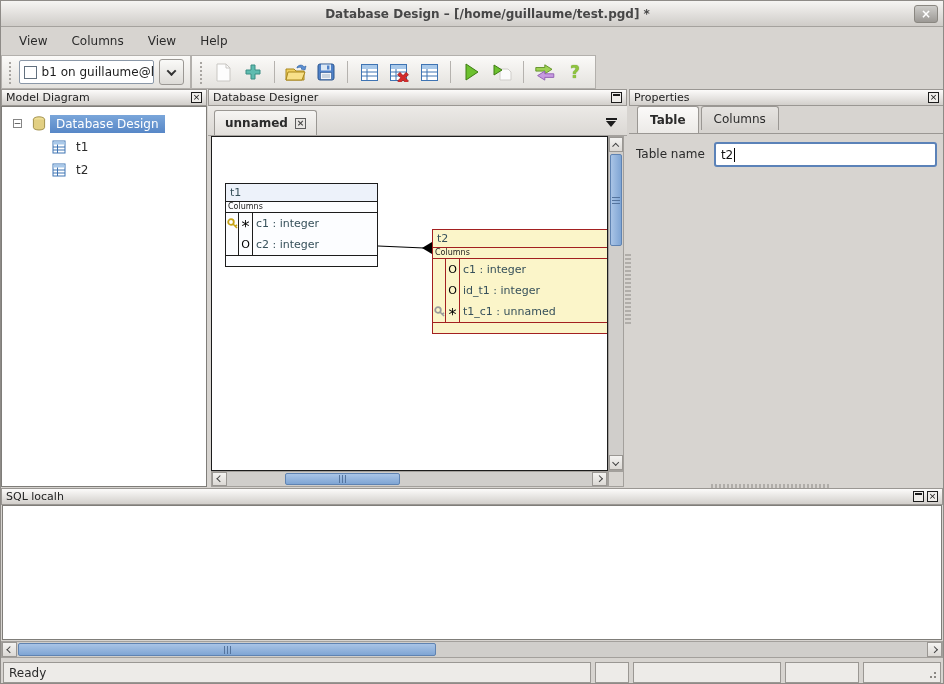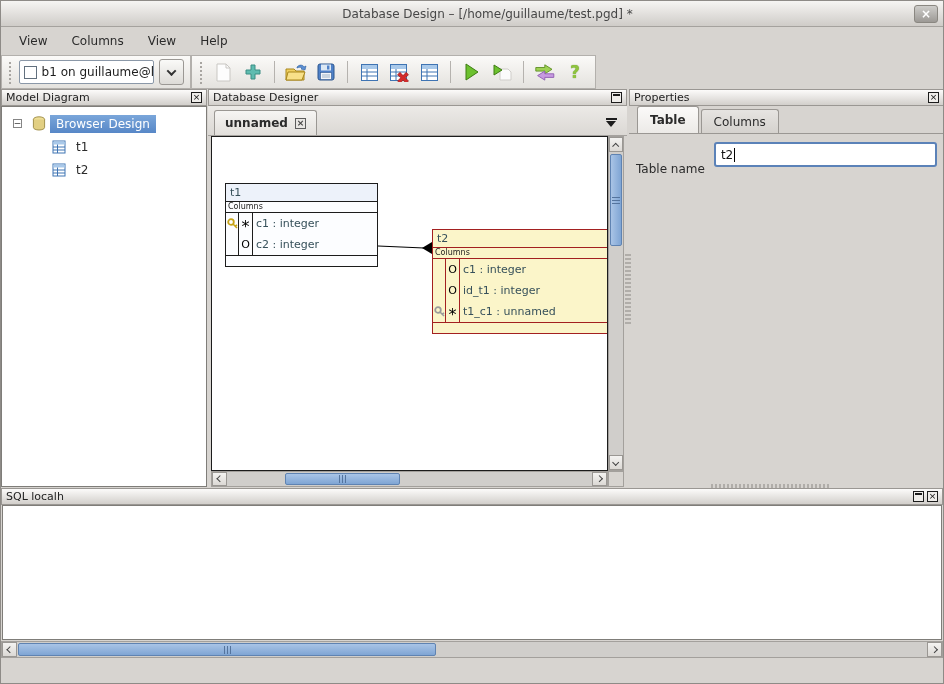--- a/index.html
+++ b/index.html
@@ -9,21 +9,21 @@
     background:#d7d4d0; border:1px solid #8e8b87; overflow:hidden;
     font-size:12px; color:#2b2b2b;
   }
   
   .titlebar {
     position:absolute; top:0; left:0; width:942px; height:26px;
     background:linear-gradient(#f6f5f3,#cfccc8);
     border-bottom:1px solid #a5a29e;
     display:flex; align-items:center; justify-content:center;
   }
-  .titlebar .title { font-weight:normal; color:#474747; font-size:12px;padding-left:31px; }
+  .titlebar .title { font-weight:bold; color:#474747; font-size:12px;padding-left:31px; }
   .win-close {
     position:absolute; right:5px; top:4px; width:24px; height:18px;
     background:linear-gradient(#cecdca,#9c9995); border:1px solid #8a8781;
     border-radius:3px; color:#fff; font-weight:bold; font-size:12px;
     display:flex; align-items:center; justify-content:center; cursor:default;
   }
   
   .menubar {
     position:absolute; top:26px; left:0; width:942px; height:28px;
     display:flex; align-items:center; gap:4px; padding-left:8px;
@@ -133,27 +133,27 @@
   .db-row { display:flex; height:21px; align-items:stretch; }
   .cell-key { width:13px; border-right:1px solid; display:flex; align-items:center; justify-content:center; }
   .cell-mark { width:14px; border-right:1px solid; display:flex; align-items:center; justify-content:center;
     font-size:11px; color:#000; }
   .cell-mark.star { font-size:16px; line-height:10px; padding-top:7px; }
   .cell-label { flex:1; display:flex; align-items:center; padding-left:3px; }
   .db-foot { height:11px; border-top:1px solid; }
   
   #properties { position:absolute; top:88px; left:628px; width:315px; height:398px; }
   .prop-tabs { position:absolute; top:17px; left:0; right:0; height:28px; border-bottom:1px solid #9a9793;
-    display:flex; align-items:flex-end; padding-left:8px; }
+    display:flex; padding-left:8px; }
   .prop-tab { height:24px; padding:0 12px; display:flex; align-items:center;
     border:1px solid #9a9793; border-bottom:none; border-radius:3px 3px 0 0;
     background:linear-gradient(#e6e4e1,#d5d2ce); margin-right:2px; font-size:12px; }
   .prop-tab.active { background:linear-gradient(#fbfaf9,#eceae7); font-weight:bold; height:27px; }
   .prop-body { position:absolute; top:45px; left:0; right:0; bottom:0; padding:8px 7px; display:flex; gap:9px; }
-  .prop-label { padding-top:5px; font-size:12px;margin-top:15px; }
+  .prop-label { padding-top:5px; font-size:12px; }
   .prop-input { flex:1; height:25px; background:#fff; border:2px solid #5b82b8; border-radius:3px;
     display:flex; align-items:center; padding:0 5px; font-size:12px; color:#111; }
   .caret { width:1px; height:14px; background:#000; margin-left:1px; }
   
   #sql-panel { position:absolute; top:487px; left:0; width:944px; }
   #sql-panel .panel-header { width:942px; }
   #sql-content { position:absolute; top:17px; left:1px; width:940px; height:135px; }
   
   #win-hscroll { position:absolute; top:640px; left:0; width:942px; height:18px; }
   
@@ -298,21 +298,21 @@
     <div class="tree white-box">
       <div style="height:5px;"></div>
       <div class="tree-row">
         <span class="expander">−</span>
         <span class="tree-icon" style="margin-left:10px;">
           <svg width="14" height="15">
               <ellipse cx="7" cy="3.4" rx="5.6" ry="2.6" fill="#eede96" stroke="#a3924e"></ellipse>
               <path d="M1.4 3.4 v8 c0 1.5 2.5 2.6 5.6 2.6 s5.6 -1.1 5.6 -2.6 v-8" fill="#e2cf82" stroke="#a3924e"></path>
             </svg>
         </span>
-        <span class="tree-label selected">Browser Design</span>
+        <span class="tree-label selected">Database Design</span>
       </div>
       <div class="tree-row">
         <span class="tree-icon" style="margin-left:50px;">
           <svg width="14" height="14">
               <rect x="1" y="1" width="12" height="12" fill="#fff" stroke="#3f74b3"></rect>
               <rect x="1.5" y="1.5" width="11" height="3" fill="#a9c9ea"></rect>
               <line x1="1" y1="7" x2="13" y2="7" stroke="#3f74b3"></line>
               <line x1="1" y1="10" x2="13" y2="10" stroke="#3f74b3"></line>
               <line x1="5.5" y1="4.5" x2="5.5" y2="13" stroke="#3f74b3"></line>
             </svg>
@@ -478,14 +478,25 @@
         </div>
       <div class="sb-thumb horiz" style="left:16px; top:1px; width:418px; height:13px;">
           <span class="thumb-grip-h"></span>
         </div>
       <div class="sb-btn" style="right:0; top:0; width:15px; height:15px;">
           <span class="chev right"></span>
         </div>
     </div>
   </div>
 
+  <div class="statusbar">
+    <div class="status-cell" style="flex:1;">
+      <span>Ready</span>
+    </div>
+    <div class="status-cell" style="width:34px;"></div>
+    <div class="status-cell" style="width:148px;"></div>
+    <div class="status-cell" style="width:74px;"></div>
+    <div class="status-cell" style="width:78px; position:relative;">
+      <span class="grip"></span>
+    </div>
+  </div>
 
 </div>
 
 </body></html>

